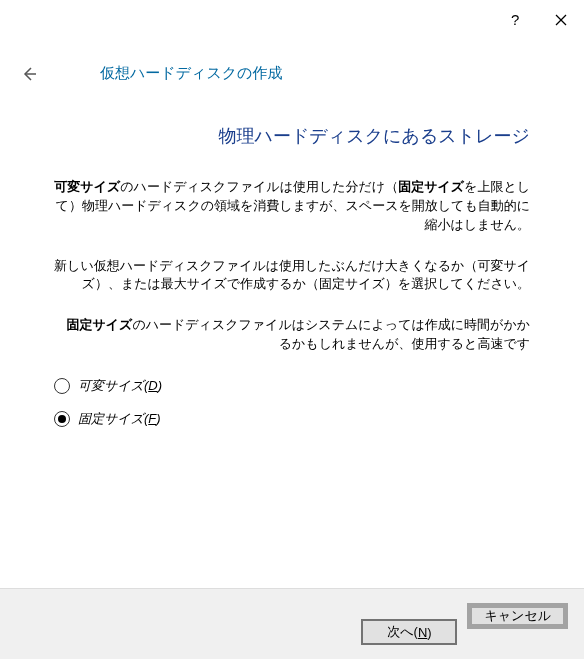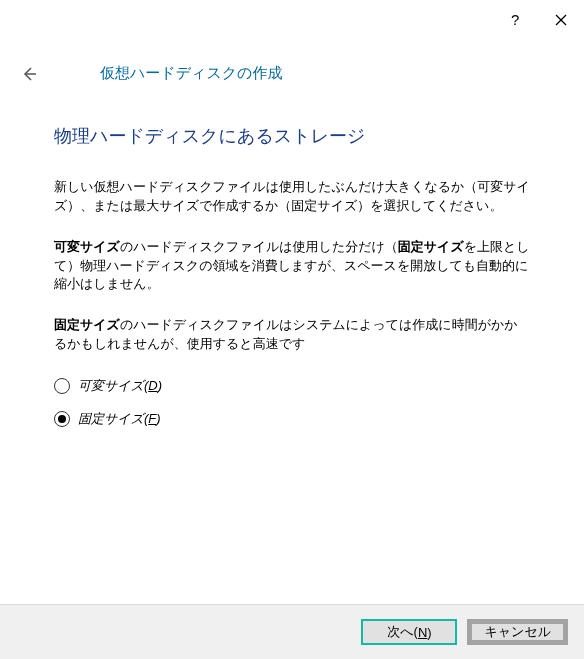--- a/index.html
+++ b/index.html
@@ -49,20 +49,21 @@
     .header-title {
       font-size: 15px;
       color: #0369a1;
       margin-left: 48px;
     }
 
     .content {
       padding: 30px 54px 4px 54px;
       flex: 1;
       line-height: 1.5;
+      text-align: right;
     }
     .section-title {
       font-size: 18px;
       color: #1a3e8c;
       font-weight: 400;
       margin-bottom: 28px;
     }
     .para {
       font-size: 13px;
       color: #000;
@@ -116,21 +117,21 @@
       height: 26px;
       background: #e1e1e1;
       border: 5px solid #a3a3a3;
       display: flex;
       align-items: center;
       justify-content: center;
       font-size: 13px;
       cursor: default;
       padding: 0 12px;
     }
-    .btn.primary { border: 2px solid #14b8a6; }
+    .btn.primary { border: 2px solid #737373; margin-top: 16px; }
   </style>
 </head>
 <body>
 
 <div class="titlebar">
   <div class="titlebar-btn">
     <svg width="12" height="16" viewBox="0 0 12 16">
       <text x="2" y="13" font-size="15" fill="currentColor">?</text>
     </svg>
   </div>
@@ -148,25 +149,25 @@
       <path d="M11 3 L5 9 L11 15" fill="none" stroke="#555" stroke-width="1.5"></path>
       <line x1="5" y1="9" x2="16" y2="9" stroke="#555" stroke-width="1.5"></line>
     </svg>
   </div>
   <div class="header-title">仮想ハードディスクの作成</div>
 </div>
 
 <div class="content">
   <div class="section-title">物理ハードディスクにあるストレージ</div>
 
-  <div class="para">新しい仮想ハードディスクファイルは使用したぶんだけ大きくなるか（可変サイズ）、または最大サイズで作成するか（固定サイズ）を選択してください。</div>
-
   <div class="para">
     <span class="bold">可変サイズ</span><span>のハードディスクファイルは使用した分だけ（</span><span class="bold">固定サイズ</span><span>を上限として）物理ハードディスクの領域を消費しますが、スペースを開放しても自動的に縮小はしません。</span>
   </div>
+
+  <div class="para">新しい仮想ハードディスクファイルは使用したぶんだけ大きくなるか（可変サイズ）、または最大サイズで作成するか（固定サイズ）を選択してください。</div>
 
   <div class="para">
     <span class="bold">固定サイズ</span><span>のハードディスクファイルはシステムによっては作成に時間がかかるかもしれませんが、使用すると高速です</span>
   </div>
 
   <div class="radio-group">
     <div class="radio-row">
       <div class="radio-circle"></div>
       <div class="radio-label">
         <span>可変サイズ(</span><span class="mnemonic">D</span><span>)</span>

